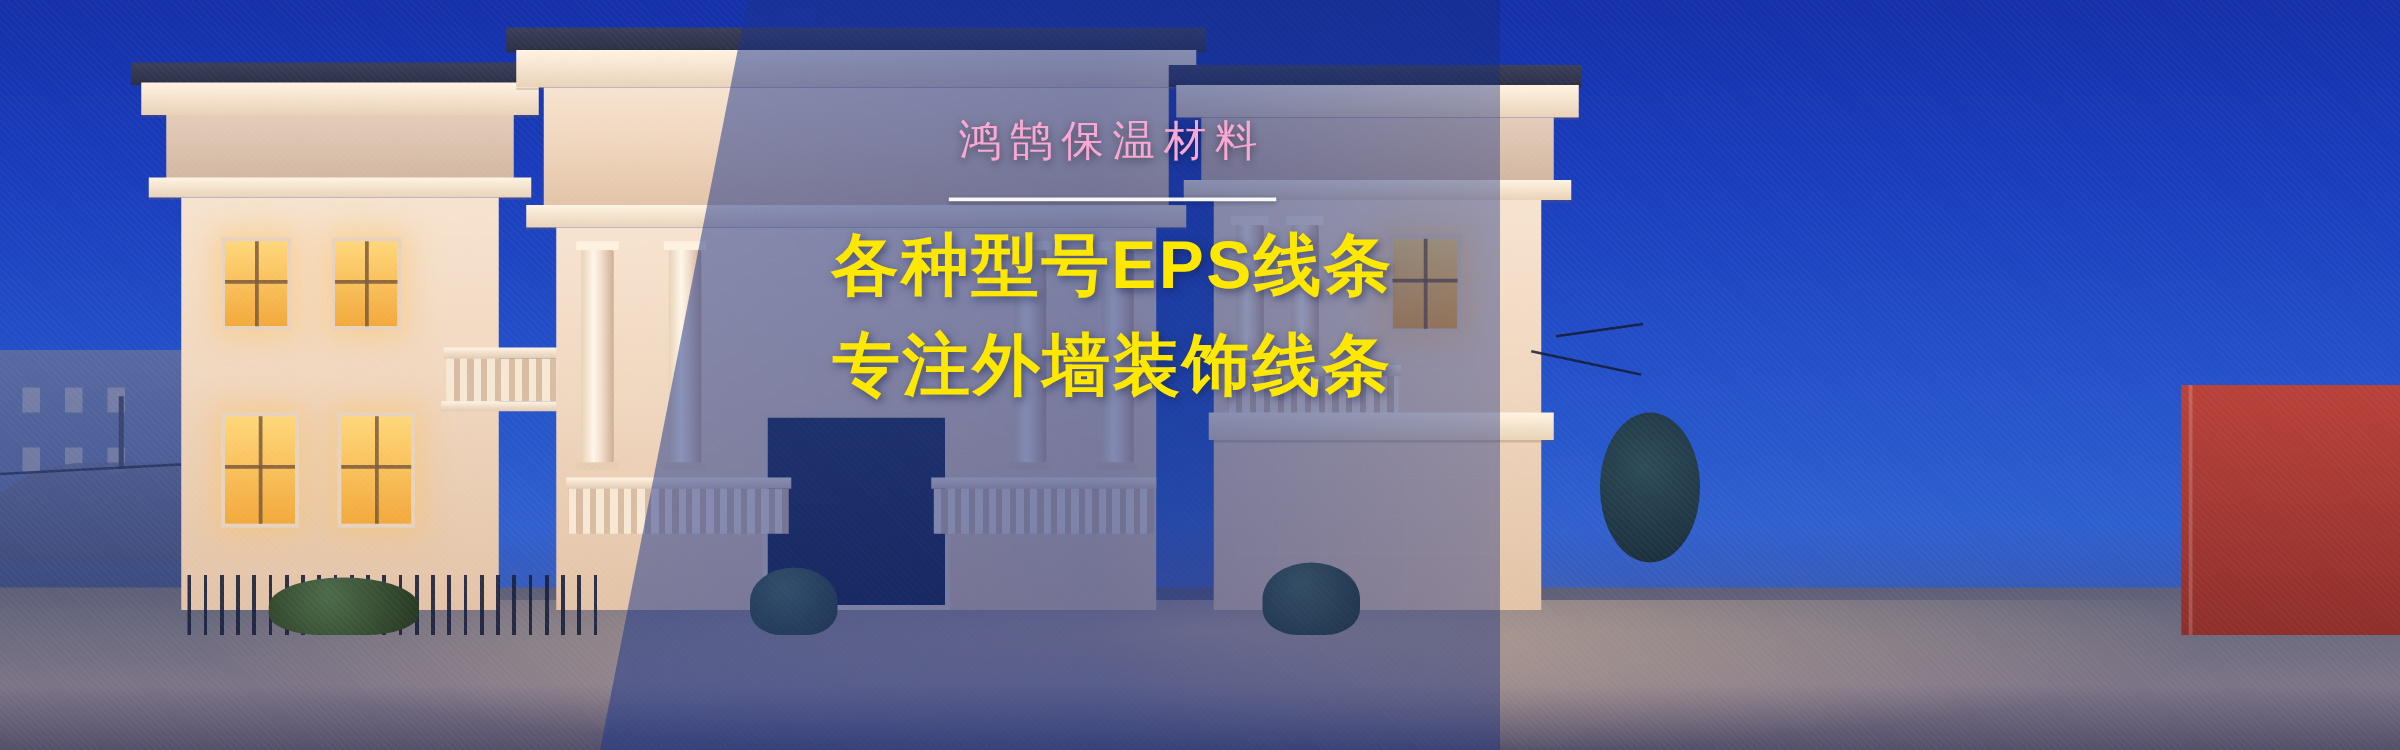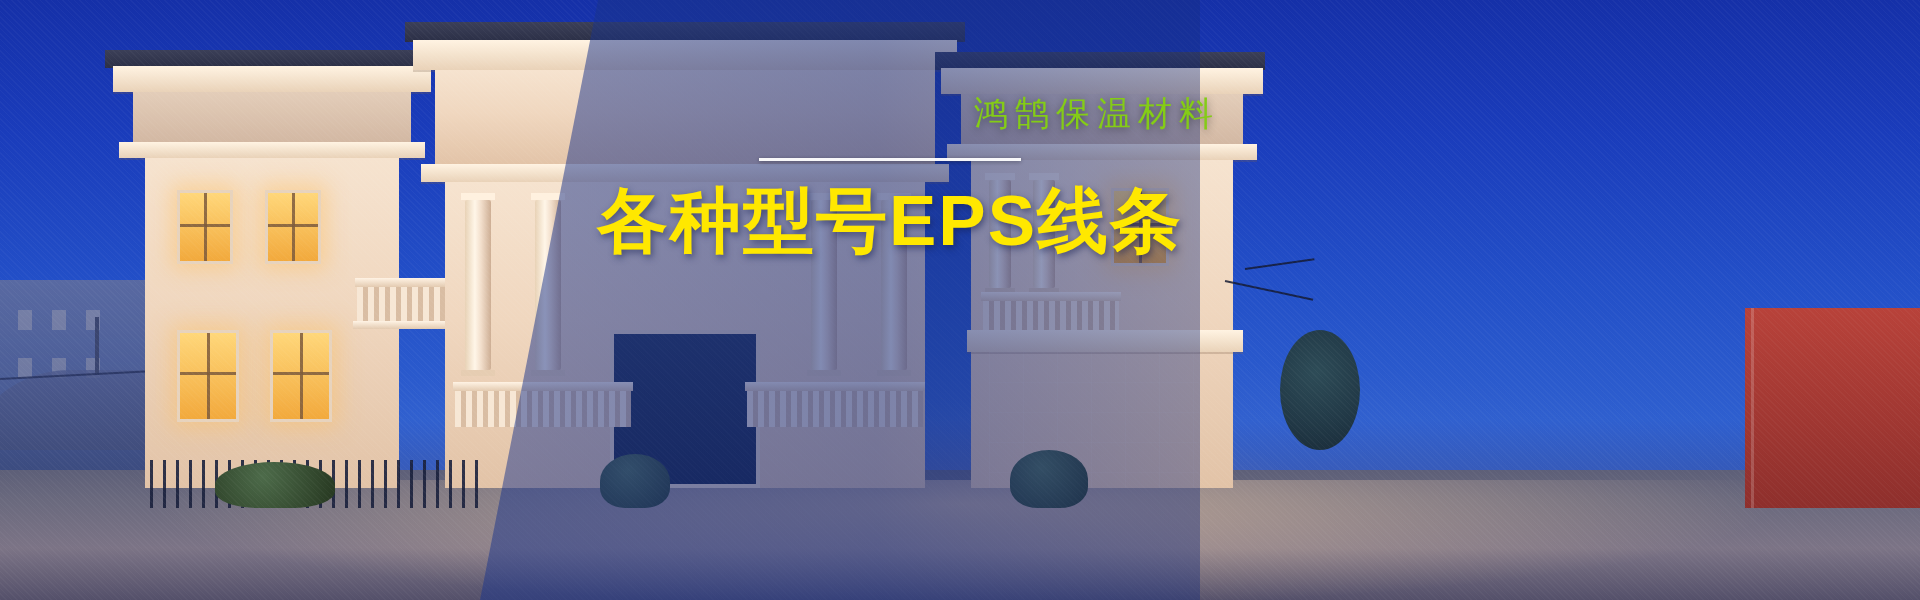--- a/index.html
+++ b/index.html
@@ -61,25 +61,25 @@
   .overlay{position:absolute;top:0;bottom:0;left:480px;width:720px;
     background:linear-gradient(90deg,rgba(26,52,140,.50) 0%,rgba(24,48,132,.55) 55%,rgba(22,44,124,.42) 100%);
     clip-path:polygon(118px 0,100% 0,100% 100%,0 100%);}
   .overlay-edge{position:absolute;top:0;bottom:0;left:480px;width:130px;
     background:linear-gradient(100deg,rgba(255,255,255,0) 58%,rgba(190,215,255,.22) 72%,rgba(255,255,255,0) 86%);
     clip-path:polygon(118px 0,128px 0,10px 100%,0 100%);}
   .scan{position:absolute;inset:0;opacity:.30;
     background:repeating-linear-gradient(45deg,rgba(255,255,255,.10) 0 1px,rgba(0,0,0,0) 1px 4px);}
   
   .textwrap{position:absolute;left:560px;top:96px;width:660px;text-align:center;}
-  .kicker{color:#84cc16;font-size:34px;letter-spacing:7px;line-height:1;
-    text-shadow:0 2px 8px rgba(0,0,0,.45);text-align:right;}
+  .kicker{color:#f9a8d4;font-size:34px;letter-spacing:7px;line-height:1;
+    text-shadow:0 2px 8px rgba(0,0,0,.45);}
   .rule{width:262px;height:3px;background:#fff;margin:28px auto 0;opacity:.95;
     box-shadow:0 1px 4px rgba(0,0,0,.35);}
-  .headline{color:#ffe800;font-size:71px;font-weight:bold;letter-spacing:2px;line-height:1.08;
+  .headline{color:#ffe800;font-size:54px;font-weight:bold;letter-spacing:2px;line-height:1.08;
     margin-top:22px;text-shadow:2px 3px 7px rgba(20,30,80,.55);white-space:nowrap;}
   .tagline{color:#fff;font-size:30px;letter-spacing:3px;margin-top:33px;
     text-shadow:0 2px 7px rgba(0,0,0,.5);white-space:nowrap;}
 </style>
 </head>
 <body>
 
 <div class="banner">
 
   <div class="sky"></div>
@@ -171,15 +171,16 @@
 
   <div class="scan"></div>
 
   <div class="overlay"></div>
   <div class="overlay-edge"></div>
 
   <div class="textwrap">
     <div class="kicker">鸿鹄保温材料</div>
     <div class="rule"></div>
     <div class="headline">各种型号EPS线条</div>
+    <div class="headline">专注外墙装饰线条</div>
   </div>
 
 </div>
 
 </body></html>

